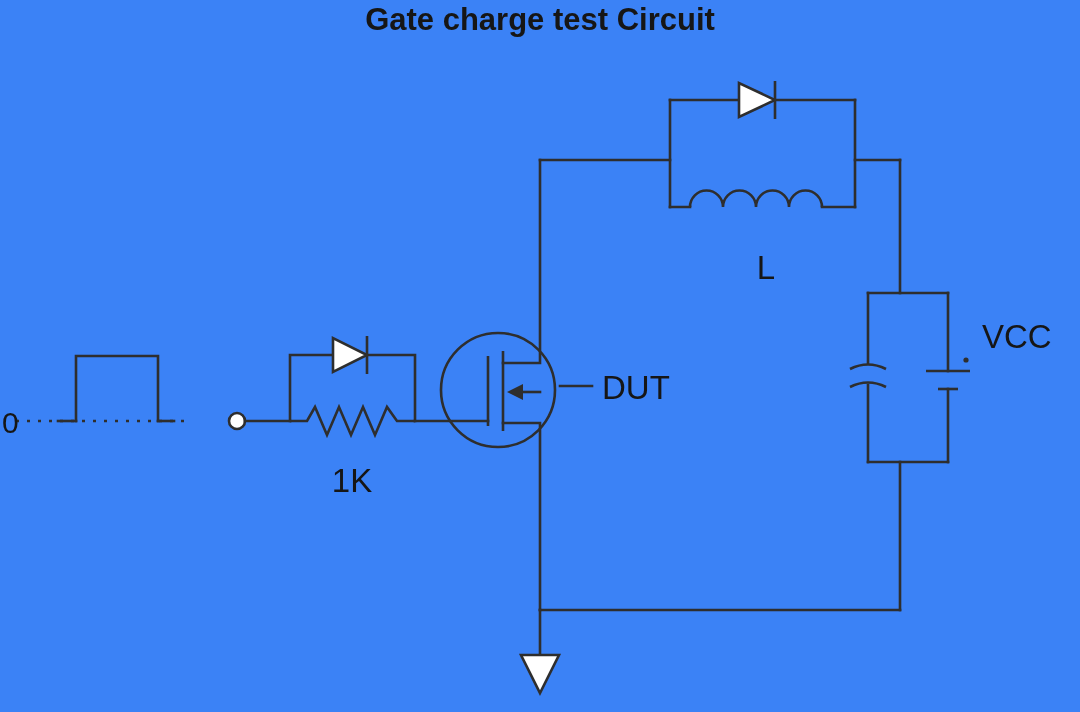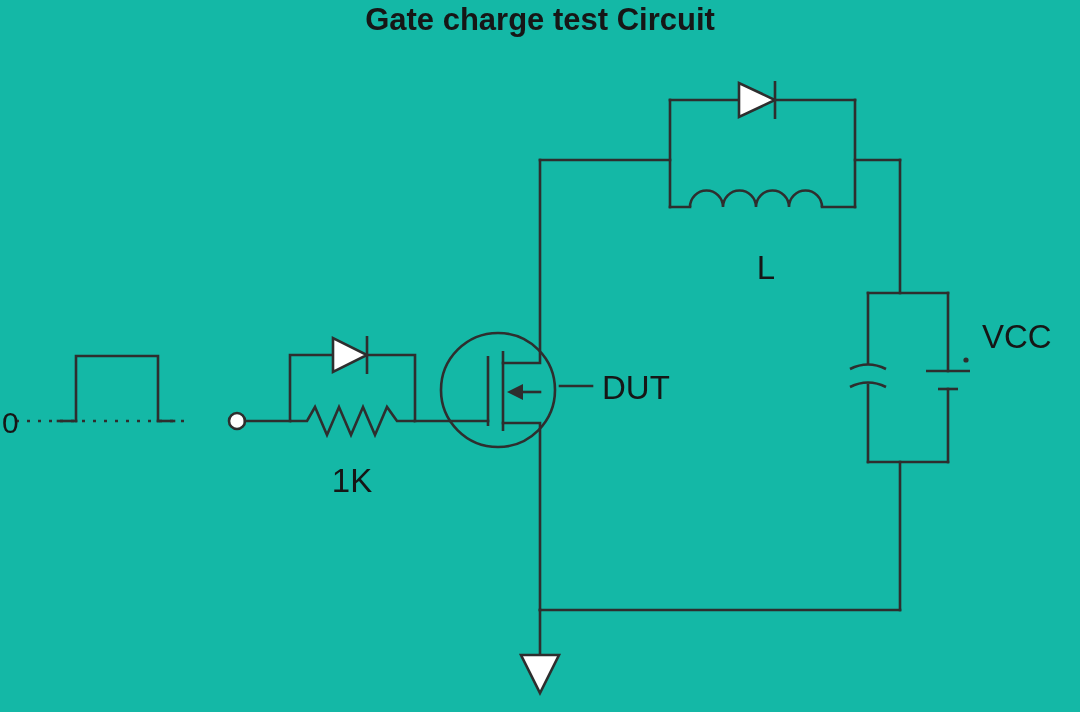--- a/index.html
+++ b/index.html
@@ -1,17 +1,17 @@
 <!DOCTYPE html>
 <html><head>
 <meta charset="utf-8">
 <style>
   html,body{margin:0;padding:0;background:#ffffff;}
   #stage{
-    position:relative;width:1080px;height:712px;background:#14b8a6;
+    position:relative;width:1080px;height:712px;background:#3b82f6;
     font-family:"Liberation Sans",sans-serif;overflow:hidden;
   }
   #title{
     position:absolute;top:2px;left:0;width:100%;text-align:center;
     font-weight:bold;font-size:31px;color:#161616;
   }
   svg{position:absolute;top:0;left:0;}
   .wire{stroke:#2e2e2e;stroke-width:2.6;fill:none;stroke-linecap:square;}
   .dotted{stroke:#2e2e2e;stroke-width:2.6;fill:none;stroke-dasharray:3 8;}
   .comp{stroke:#2e2e2e;stroke-width:2.6;fill:none;stroke-linejoin:miter;}

